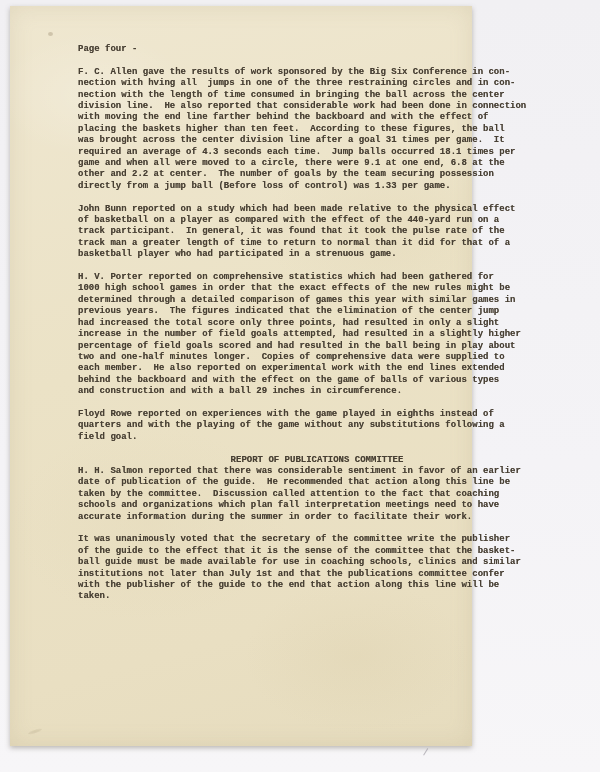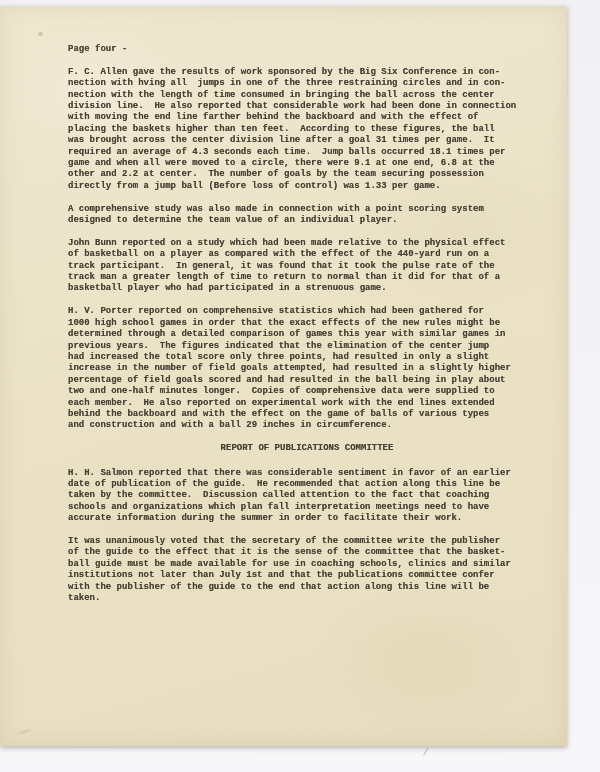--- a/index.html
+++ b/index.html
@@ -11,23 +11,23 @@
     overflow: hidden;
     font-family: "Liberation Mono", "DejaVu Sans Mono", monospace;
   }
   .scan-surround {
     position: absolute;
     inset: 0;
     background: linear-gradient(180deg, #f1f0f3 0%, #f4f3f6 60%, #f7f6f8 100%);
   }
   .paper {
     position: absolute;
-    left: 0;
+    left: 10px;
     top: 6px;
-    width: 567px;
+    width: 462px;
     height: 740px;
     background: linear-gradient(165deg, #efe7d0 0%, #ebe2c6 45%, #e9dfc2 80%, #e6dcbe 100%);
     box-shadow: 0 2px 5px rgba(110, 104, 96, 0.45),
                 inset 0 0 22px rgba(160, 144, 104, 0.18);
   }
   
   .paper::before {
     content: "";
     position: absolute;
     inset: 0;
@@ -50,21 +50,21 @@
     letter-spacing: 0;
     text-shadow: 0 0 0.5px rgba(62, 52, 40, 0.55);
   }
   .typed-block {
     white-space: pre;
     margin: 0 0 11.4px 0;
   }
   .typed-heading {
     white-space: pre;
     text-align: center;
-    margin: 0 0 13px 0;
+    margin: 0 0 0 0;
   }
   .smudge-top-left {
     position: absolute;
     left: 38px;
     top: 26px;
     width: 5px;
     height: 4px;
     border-radius: 50%;
     background: rgba(150, 132, 104, 0.35);
     filter: blur(0.5px);
@@ -102,38 +102,39 @@
 nection with hving all  jumps in one of the three restraining circles and in con-
 nection with the length of time consumed in bringing the ball across the center
 division line.  He also reported that considerable work had been done in connection
 with moving the end line farther behind the backboard and with the effect of
 placing the baskets higher than ten feet.  According to these figures, the ball
 was brought across the center division line after a goal 31 times per game.  It
 required an average of 4.3 seconds each time.  Jump balls occurred 18.1 times per
 game and when all were moved to a circle, there were 9.1 at one end, 6.8 at the
 other and 2.2 at center.  The number of goals by the team securing possession
 directly from a jump ball (Before loss of control) was 1.33 per game.</div>
-      <div class="typed-block">A comprehensive study was also made in connection with a point scoring system
-designed to determine the team value of an individual player.</div>
       <div class="typed-block">John Bunn reported on a study which had been made relative to the physical effect
 of basketball on a player as compared with the effect of the 440-yard run on a
 track participant.  In general, it was found that it took the pulse rate of the
 track man a greater length of time to return to normal than it did for that of a
 basketball player who had participated in a strenuous game.</div>
       <div class="typed-block">H. V. Porter reported on comprehensive statistics which had been gathered for
 1000 high school games in order that the exact effects of the new rules might be
 determined through a detailed comparison of games this year with similar games in
 previous years.  The figures indicated that the elimination of the center jump
 had increased the total score only three points, had resulted in only a slight
 increase in the number of field goals attempted, had resulted in a slightly higher
 percentage of field goals scored and had resulted in the ball being in play about
 two and one-half minutes longer.  Copies of comprehensive data were supplied to
 each member.  He also reported on experimental work with the end lines extended
 behind the backboard and with the effect on the game of balls of various types
 and construction and with a ball 29 inches in circumference.</div>
+      <div class="typed-block">Floyd Rowe reported on experiences with the game played in eighths instead of
+quarters and with the playing of the game without any substitutions following a
+field goal.</div>
       <div class="typed-heading">REPORT OF PUBLICATIONS COMMITTEE</div>
       <div class="typed-block">H. H. Salmon reported that there was considerable sentiment in favor of an earlier
 date of publication of the guide.  He recommended that action along this line be
 taken by the committee.  Discussion called attention to the fact that coaching
 schools and organizations which plan fall interpretation meetings need to have
 accurate information during the summer in order to facilitate their work.</div>
       <div class="typed-block">It was unanimously voted that the secretary of the committee write the publisher
 of the guide to the effect that it is the sense of the committee that the basket-
 ball guide must be made available for use in coaching schools, clinics and similar
 institutions not later than July 1st and that the publications committee confer

